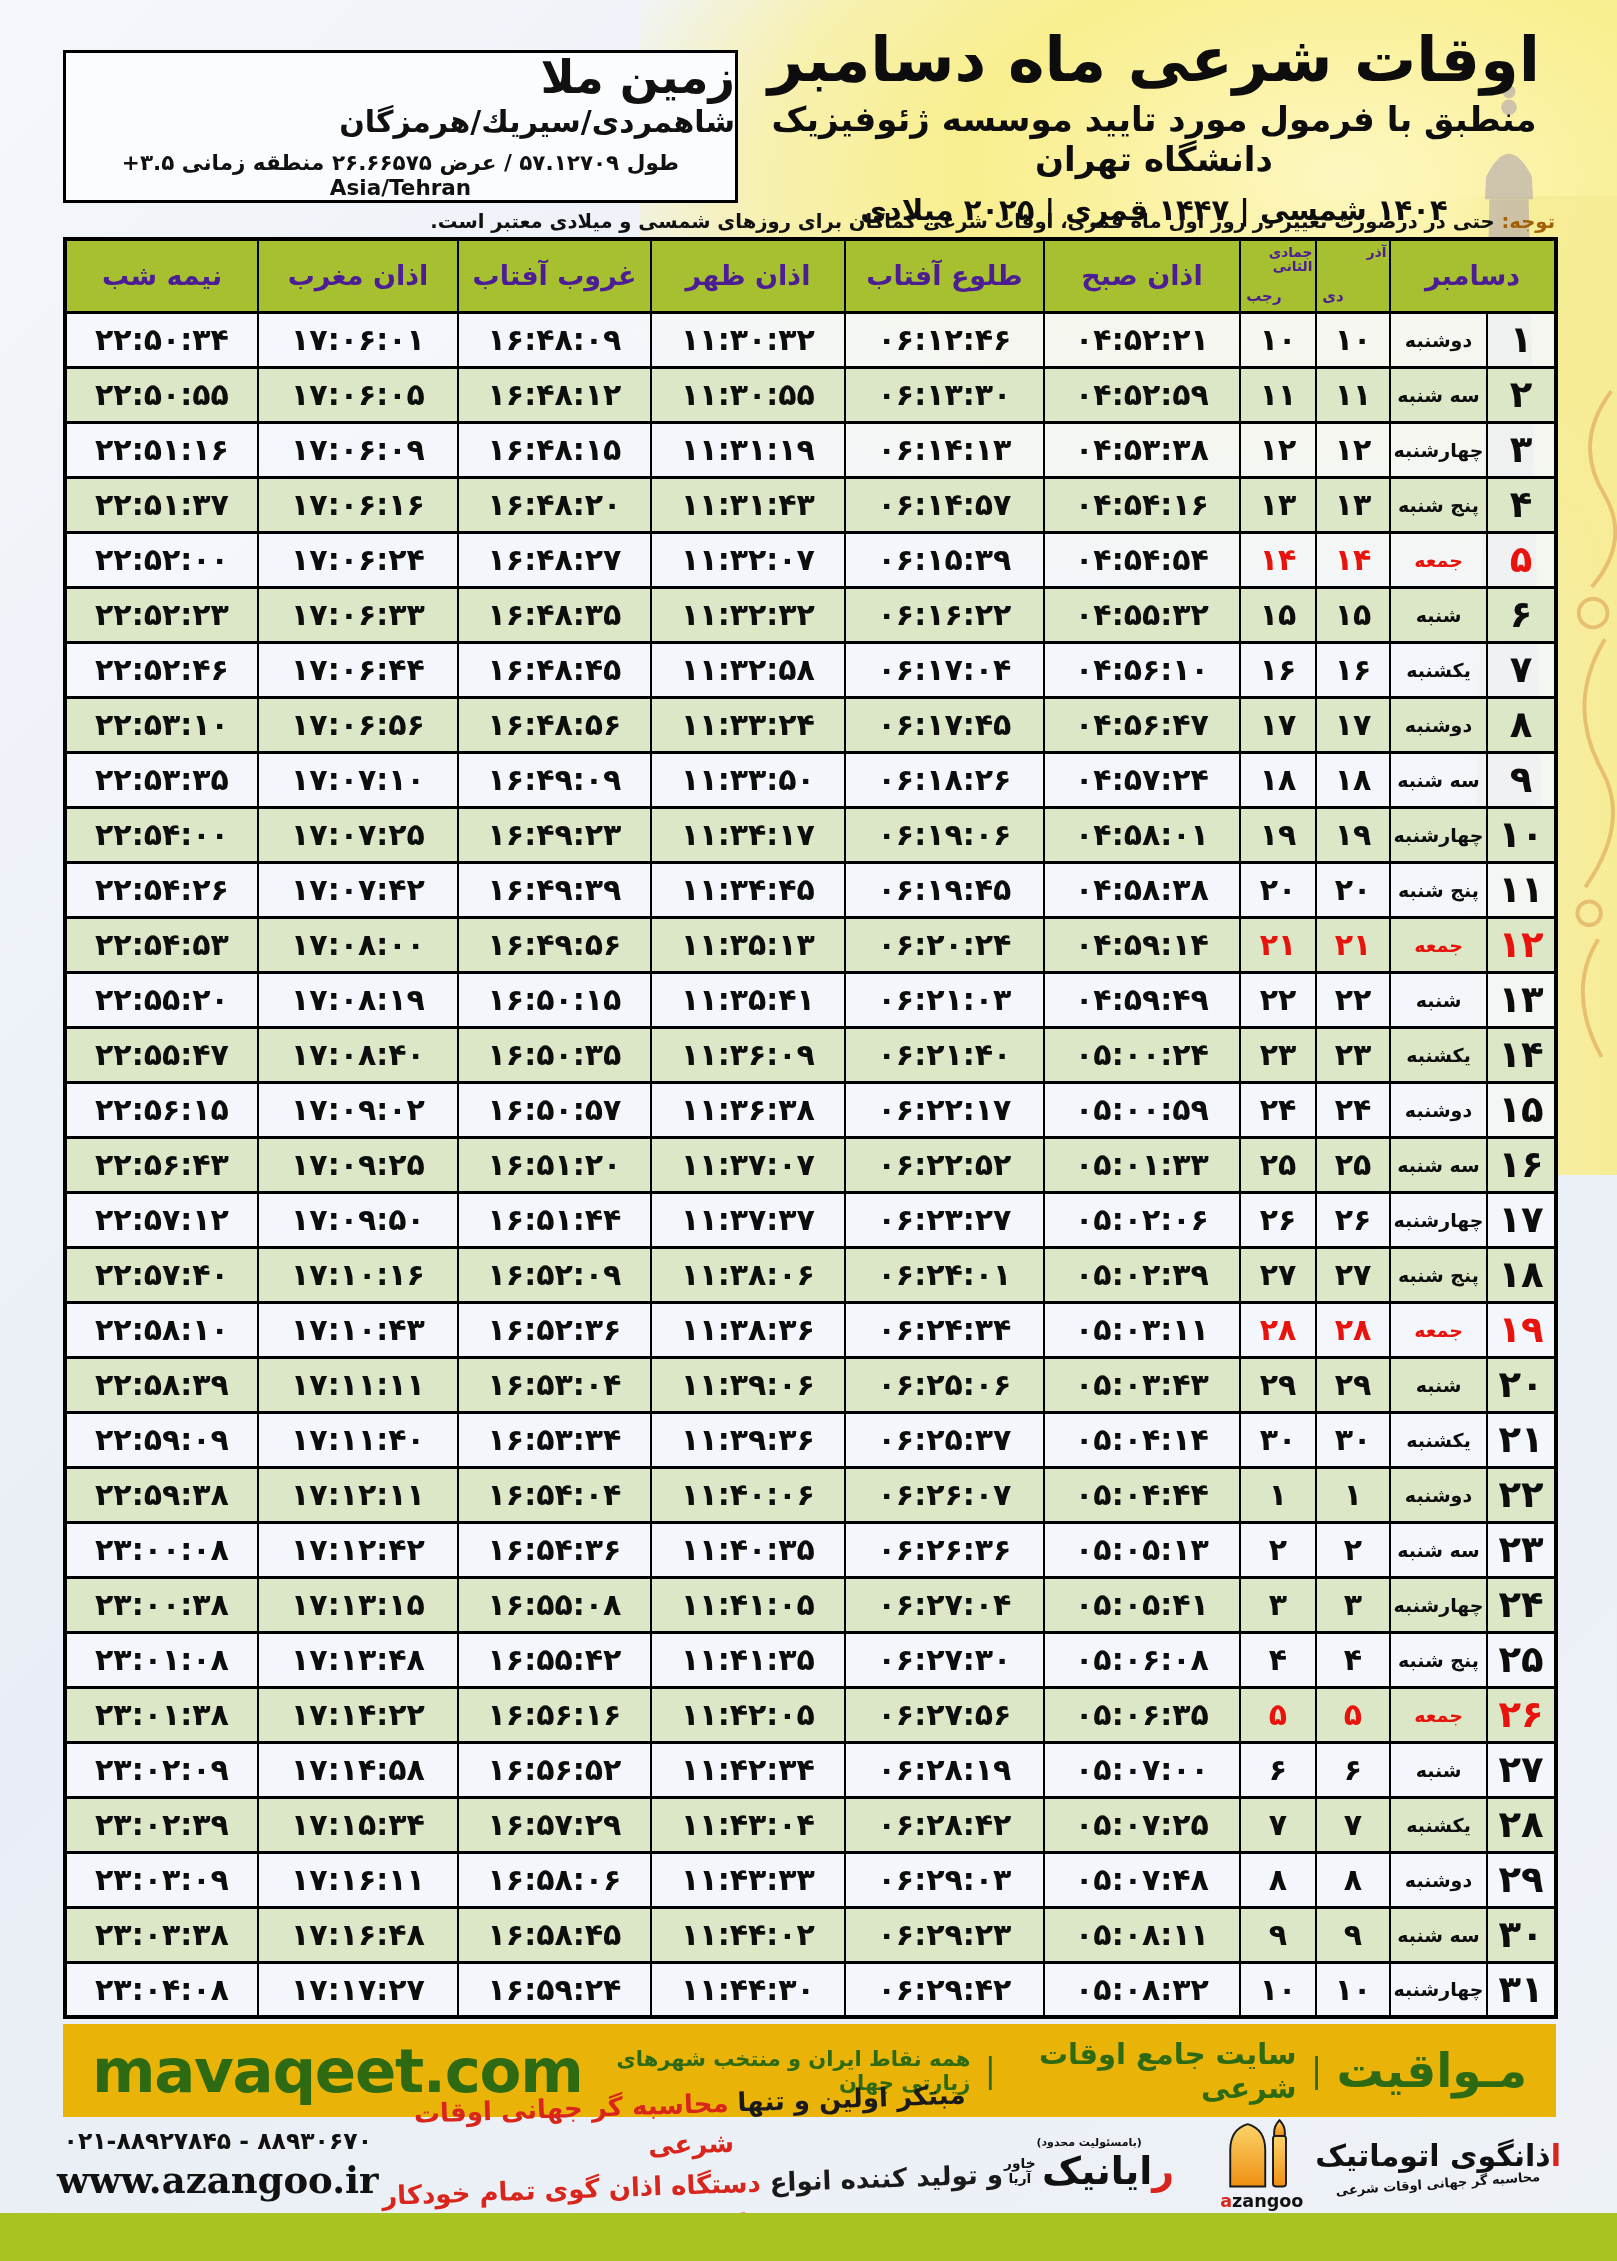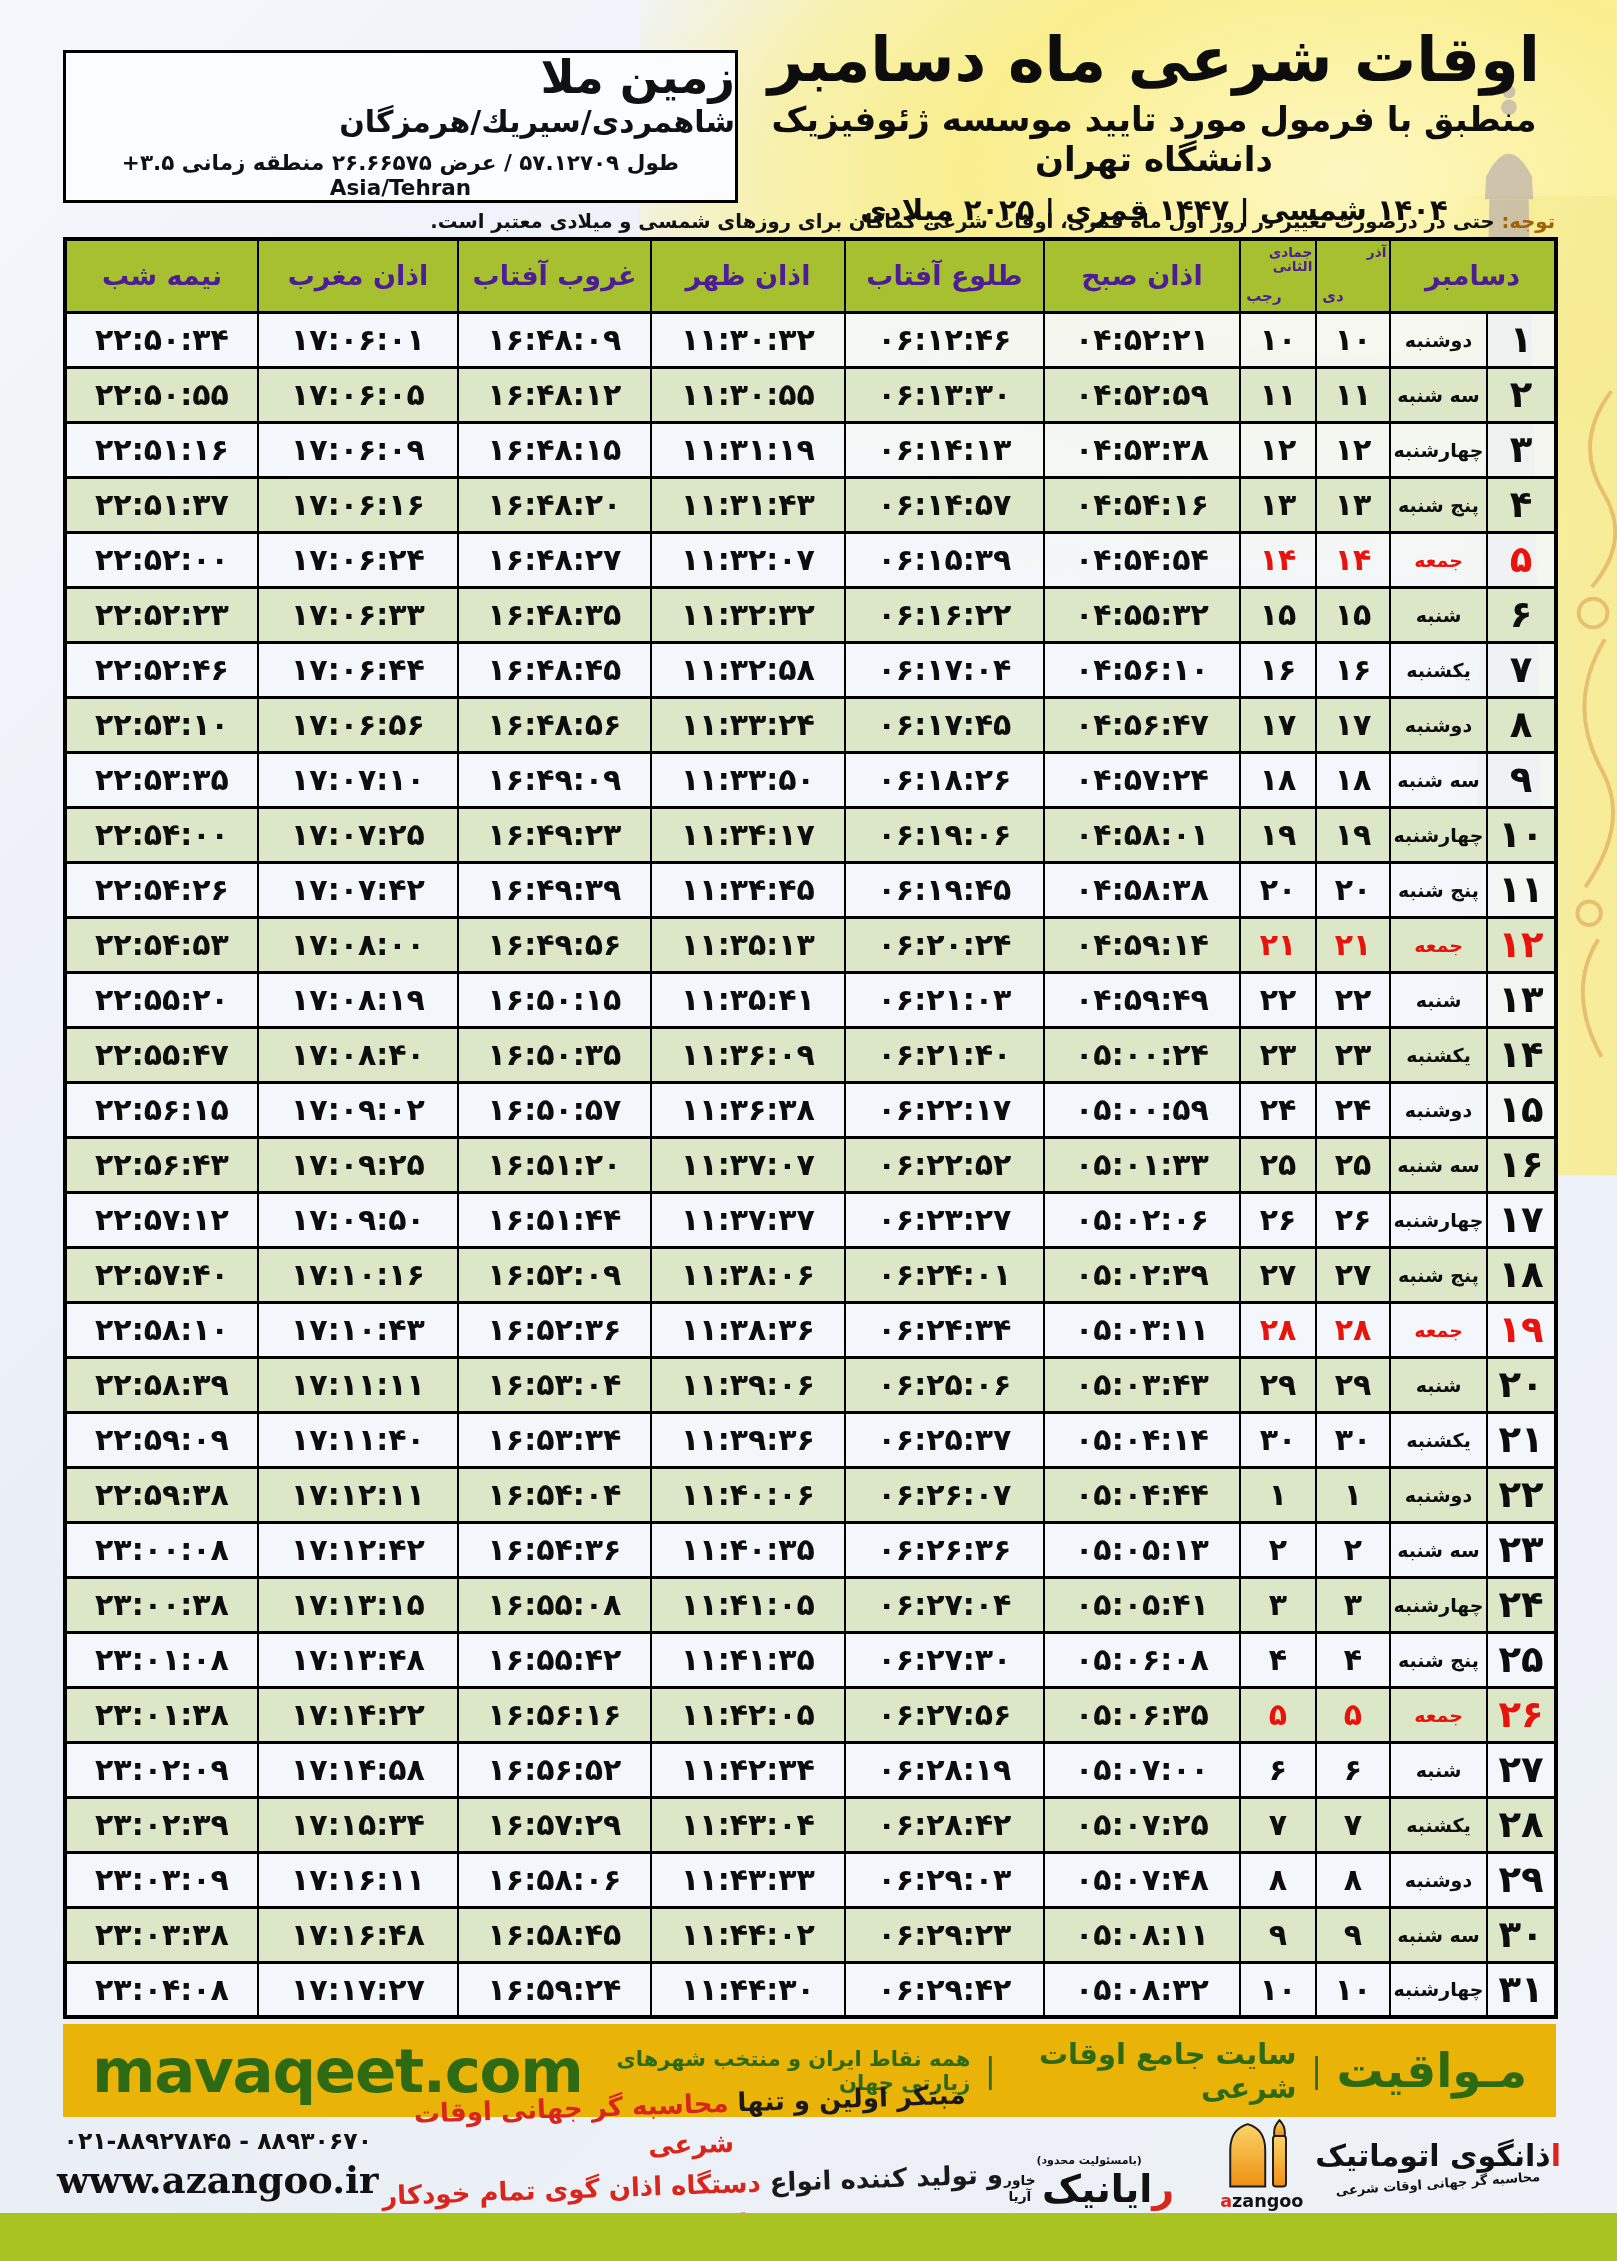--- a/index.html
+++ b/index.html
@@ -88,21 +88,21 @@
     position:absolute;left:0;top:2116px;width:1618px;height:97px;z-index:2;
     display:flex;align-items:center;justify-content:space-between;
     padding:0 57px;box-sizing:border-box;background:transparent;
   }
   .contact{ text-align:center;color:#111;}
   .phone{font-size:23.5px;font-weight:bold;letter-spacing:0.7px;}
   .website{font-size:37px;font-weight:bold;font-family:"DejaVu Serif",serif;margin-top:3.9px;}
   .taglines{direction:rtl;text-align:center;font-size:26px;font-weight:bold;color:#1a1a1a;
     line-height:1.55;transform:rotate(-2deg);}
   .taglines .red{color:#d9251c;}
-  .logos{display:flex;align-items:flex-end;gap:46px;}
+  .logos{display:flex;align-items:center;gap:46px;}
   .rayanik{direction:rtl;text-align:center;color:#111;}
   .rayanik .resp{font-size:11px;font-weight:bold;}
   .rayanik-row{display:flex;align-items:center;gap:6.5px;direction:rtl;justify-content:center;}
   .rayanik-name{font-size:38px;font-weight:bold;}
   .rayanik-name .red{color:#d9251c;}
   .rayanik-sub{font-size:13.7px;font-weight:bold;display:flex;flex-direction:column;line-height:1.1;}
   .azangoo{display:flex;align-items:center;gap:11.7px;direction:rtl;}
   .azangoo-text{text-align:center;color:#111;}
   .azangoo-name{font-size:30px;font-weight:bold;white-space:nowrap;}
   .azangoo-name .red{color:#d9251c;}

